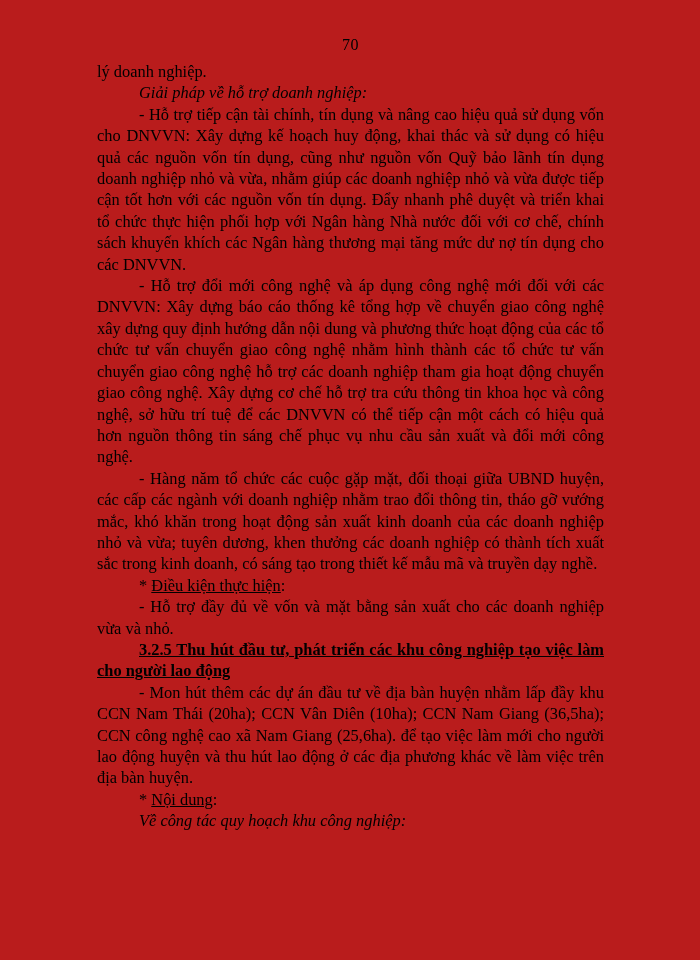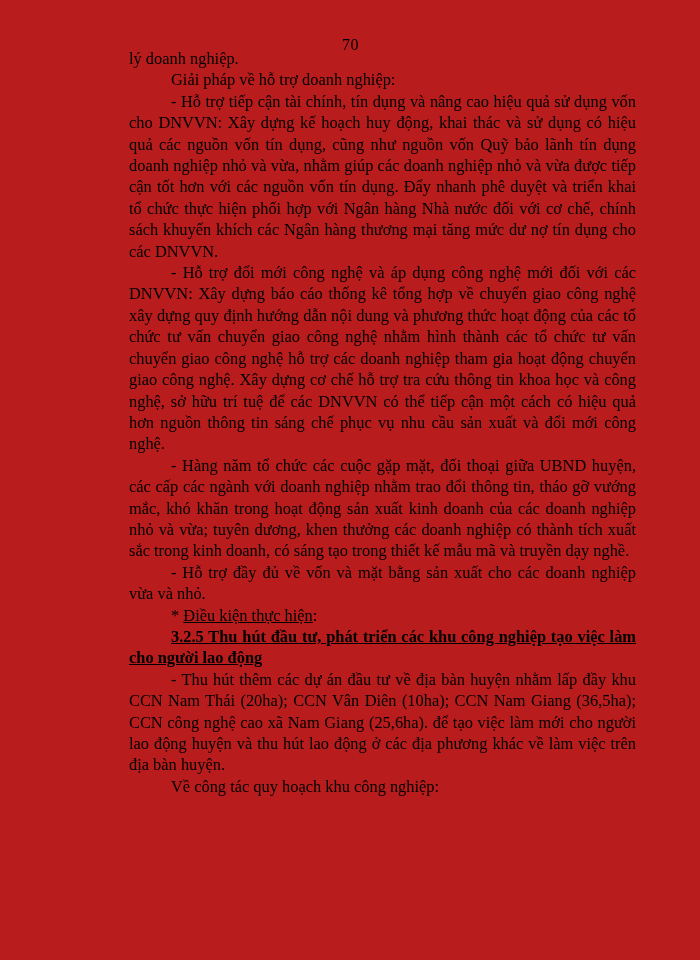--- a/index.html
+++ b/index.html
@@ -22,37 +22,37 @@
     left: 97px;
     width: 507px;
     text-align: center;
   }
   .page-number {
     font-size: 16px;
     letter-spacing: 0.5px;
   }
   .doc-body {
     position: absolute;
-    top: 48px;
+    top: 61px;
     left: 97px;
     width: 507px;
     font-size: 16.4px;
     line-height: 21.4px;
     text-align: justify;
     text-justify: inter-word;
-    margin-left: 32px;
   }
   p.para {
     margin: 0;
     padding: 0;
   }
   p.para.indent {
     text-indent: 42px;
   }
   p.para.italic {
+    font-style: italic;
   }
   p.para.bold {
     font-weight: bold;
     text-decoration: underline;
   }
   p.para.starred {
     text-align: left;
   }
   p.para.starred .underline {
     text-decoration: underline;
@@ -64,19 +64,20 @@
 <main class="page">
   <header class="page-header">
     <span class="page-number">70</span>
   </header>
   <section class="doc-body" id="doc-body">
       <p class="para plain">lý  doanh nghiệp.</p>
       <p class="para italic indent">Giải pháp về hỗ trợ doanh nghiệp:</p>
       <p class="para plain indent">- Hỗ trợ tiếp cận tài chính, tín dụng và nâng cao hiệu quả sử dụng vốn cho DNVVN: Xây dựng kế hoạch huy động, khai thác và sử dụng có hiệu quả các nguồn vốn tín dụng, cũng như nguồn vốn Quỹ bảo lãnh tín dụng doanh nghiệp nhỏ và vừa, nhằm giúp các doanh nghiệp nhỏ và vừa được tiếp cận tốt hơn với các nguồn vốn tín dụng. Đẩy nhanh phê duyệt và triển khai tổ chức thực hiện phối hợp với Ngân hàng Nhà nước đối với cơ chế, chính sách khuyến khích các Ngân hàng thương mại tăng mức dư nợ tín dụng cho các DNVVN.</p>
       <p class="para plain indent">- Hỗ trợ đổi mới công nghệ và áp dụng công nghệ mới đối với các DNVVN: Xây dựng báo cáo thống kê tổng hợp về chuyển giao công nghệ xây dựng quy định hướng dẫn nội dung và phương thức hoạt động của các tổ chức tư vấn chuyển giao công nghệ nhằm hình thành các tổ chức tư vấn chuyển giao công nghệ hỗ trợ các doanh nghiệp tham gia hoạt động chuyển giao công nghệ. Xây dựng cơ chế hỗ trợ tra cứu thông tin khoa học và công nghệ, sở hữu trí tuệ để các DNVVN có thể tiếp cận một cách có hiệu quả hơn nguồn thông tin sáng chế phục vụ nhu cầu sản xuất và đổi mới công nghệ.</p>
       <p class="para plain indent">- Hàng năm tổ chức các cuộc gặp mặt, đối thoại giữa UBND huyện, các cấp các ngành với doanh nghiệp nhằm trao đổi thông tin, tháo gỡ vướng mắc, khó khăn trong hoạt động sản xuất kinh doanh của các doanh nghiệp nhỏ và vừa; tuyên dương, khen thưởng các doanh nghiệp có thành tích xuất sắc trong kinh doanh, có sáng tạo trong thiết kế mẫu mã và truyền dạy nghề.</p>
+      <p class="para starred indent"><span>* </span><span class="underline">Điều kiện thực hiện</span><span>:</span></p>
       <p class="para plain indent">- Hỗ trợ đầy đủ về vốn và mặt bằng sản xuất cho các doanh nghiệp vừa và nhỏ.</p>
-      <p class="para starred indent"><span>* </span><span class="underline">Điều kiện thực hiện</span><span>:</span></p>
       <p class="para bold indent">3.2.5 Thu hút đầu tư, phát triển các khu công nghiệp tạo việc làm cho người lao động</p>
-      <p class="para plain indent">- Thu hút thêm các dự án đầu tư về địa bàn huyện nhằm lấp đầy khu CCN Nam Thái (20ha); CCN Vân Diên (10ha); CCN Nam Giang (36,5ha); CCN công nghệ cao xã Nam Giang (25,6ha). để tạo việc làm mới cho người lao động huyện và thu hút lao động ở các địa phương khác về làm việc trên địa bàn huyện.</p>
+      <p class="para plain indent">- Mon hút thêm các dự án đầu tư về địa bàn huyện nhằm lấp đầy khu CCN Nam Thái (20ha); CCN Vân Diên (10ha); CCN Nam Giang (36,5ha); CCN công nghệ cao xã Nam Giang (25,6ha). để tạo việc làm mới cho người lao động huyện và thu hút lao động ở các địa phương khác về làm việc trên địa bàn huyện.</p>
+      <p class="para starred indent"><span>* </span><span class="underline">Nội dung</span><span>:</span></p>
       <p class="para italic indent">Về công tác quy hoạch khu công nghiệp:</p>
     </section>
 </main>
 
 </body></html>

